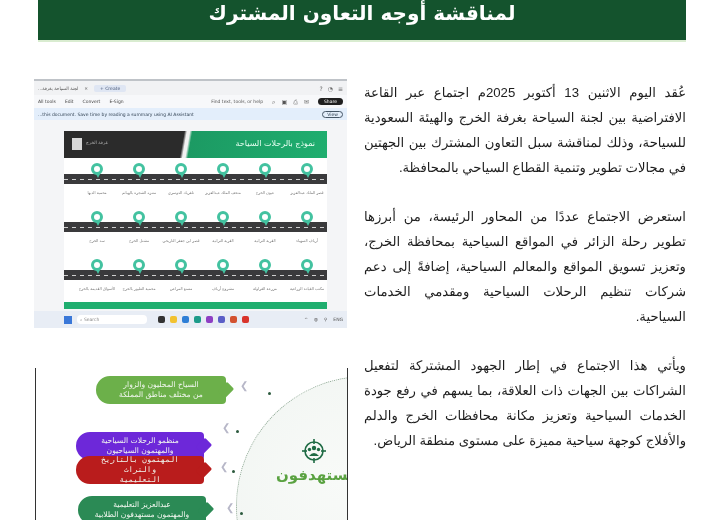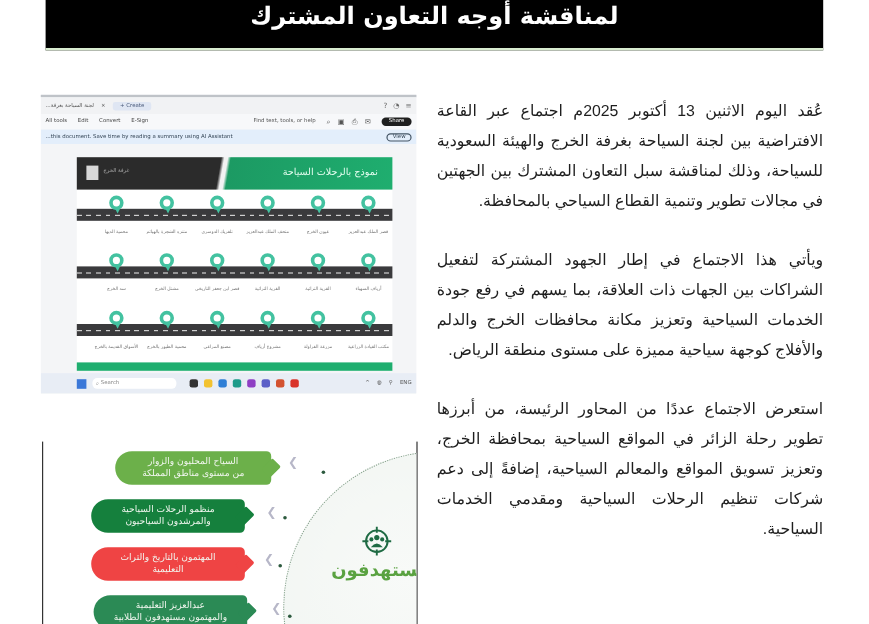--- a/index.html
+++ b/index.html
@@ -2,21 +2,21 @@
 <html><head>
 <meta charset="utf-8">
 <style>
   * { box-sizing: border-box; margin: 0; padding: 0; }
   html, body { width: 724px; height: 520px; overflow: hidden; background: #ffffff; }
   body { position: relative; font-family: "DejaVu Sans", sans-serif; }
 
   
   .banner {
     position: absolute; left: 38px; top: 0; width: 648px; height: 42px;
-    background: #000000; border-bottom: 2px solid #d9ecd0;
+    background: #14532d; border-bottom: 2px solid #d9ecd0;
     display: flex; align-items: center; justify-content: center;
   }
   .banner-title {
     color: #ffffff; font-family: "DejaVu Sans", sans-serif; font-weight: bold;
     font-size: 20px; direction: rtl; margin-top: -14px;
   }
 
   
   .article {
     position: absolute; left: 364px; top: 80px; width: 322px;
@@ -123,22 +123,22 @@
 </style>
 </head>
 <body>
 
 <div class="banner">
   <div class="banner-title">لمناقشة أوجه التعاون المشترك</div>
 </div>
 
 <div class="article">
   <p class="para">عُقد اليوم الاثنين 13 أكتوبر 2025م اجتماع عبر القاعة الافتراضية بين لجنة السياحة بغرفة الخرج والهيئة السعودية للسياحة، وذلك لمناقشة سبل التعاون المشترك بين الجهتين في مجالات تطوير وتنمية القطاع السياحي بالمحافظة.</p>
+  <p class="para">استعرض الاجتماع عددًا من المحاور الرئيسة، من أبرزها تطوير رحلة الزائر في المواقع السياحية بمحافظة الخرج، وتعزيز تسويق المواقع والمعالم السياحية، إضافةً إلى دعم شركات تنظيم الرحلات السياحية ومقدمي الخدمات السياحية.</p>
   <p class="para">ويأتي هذا الاجتماع في إطار الجهود المشتركة لتفعيل الشراكات بين الجهات ذات العلاقة، بما يسهم في رفع جودة الخدمات السياحية وتعزيز مكانة محافظات الخرج والدلم والأفلاج كوجهة سياحية مميزة على مستوى منطقة الرياض.</p>
-  <p class="para">استعرض الاجتماع عددًا من المحاور الرئيسة، من أبرزها تطوير رحلة الزائر في المواقع السياحية بمحافظة الخرج، وتعزيز تسويق المواقع والمعالم السياحية، إضافةً إلى دعم شركات تنظيم الرحلات السياحية ومقدمي الخدمات السياحية.</p>
 </div>
 
 <div class="shot">
   <div class="shot-titlebar">
     <span class="shot-tab">لجنة السياحة بغرفة...</span>
     <span>×</span>
     <span class="shot-create">+ Create</span>
     <span class="shot-winctl">
       <span>?</span>
       <span>◔</span>
@@ -243,33 +243,33 @@
       <span>ENG</span>
     </div>
   </div>
 </div>
 
 <div class="info">
   <div class="info-circle"></div>
 
   <div class="pill" style="left:60px; top:8px; width:130px; background:#6cb04a;">
     <span>السياح المحليون والزوار</span>
-    <span>من مستوى مناطق المملكة</span>
+    <span>من مختلف مناطق المملكة</span>
   </div>
   <div class="bracket" style="left:204px; top:12px;">❮</div>
   <div class="dot" style="left:232px; top:24px;"></div>
 
-  <div class="pill" style="left:40px; top:48px; width:128px; background:#15803d;">
+  <div class="pill" style="left:40px; top:64px; width:128px; background:#6d28d9;">
     <span>منظمو الرحلات السياحية</span>
-    <span>والمرشدون السياحيون</span>
+    <span>والمهتمون السياحيون</span>
   </div>
   <div class="bracket" style="left:186px; top:54px;">❮</div>
   <div class="dot" style="left:200px; top:62px;"></div>
 
-  <div class="pill" style="left:40px; top:88px; width:128px; background:#ef4444;">
+  <div class="pill" style="left:40px; top:88px; width:128px; background:#b91c1c;font-family:Liberation Mono, monospace;">
     <span>المهتمون بالتاريخ والتراث</span>
     <span>التعليمية</span>
   </div>
   <div class="bracket" style="left:184px; top:93px;">❮</div>
   <div class="dot" style="left:196px; top:102px;"></div>
 
   <div class="pill" style="left:42px; top:128px; width:128px; background:#2b8a55;">
     <span>عبدالعزيز التعليمية</span>
     <span>والمهتمون مستهدفون الطلابية</span>
   </div>

